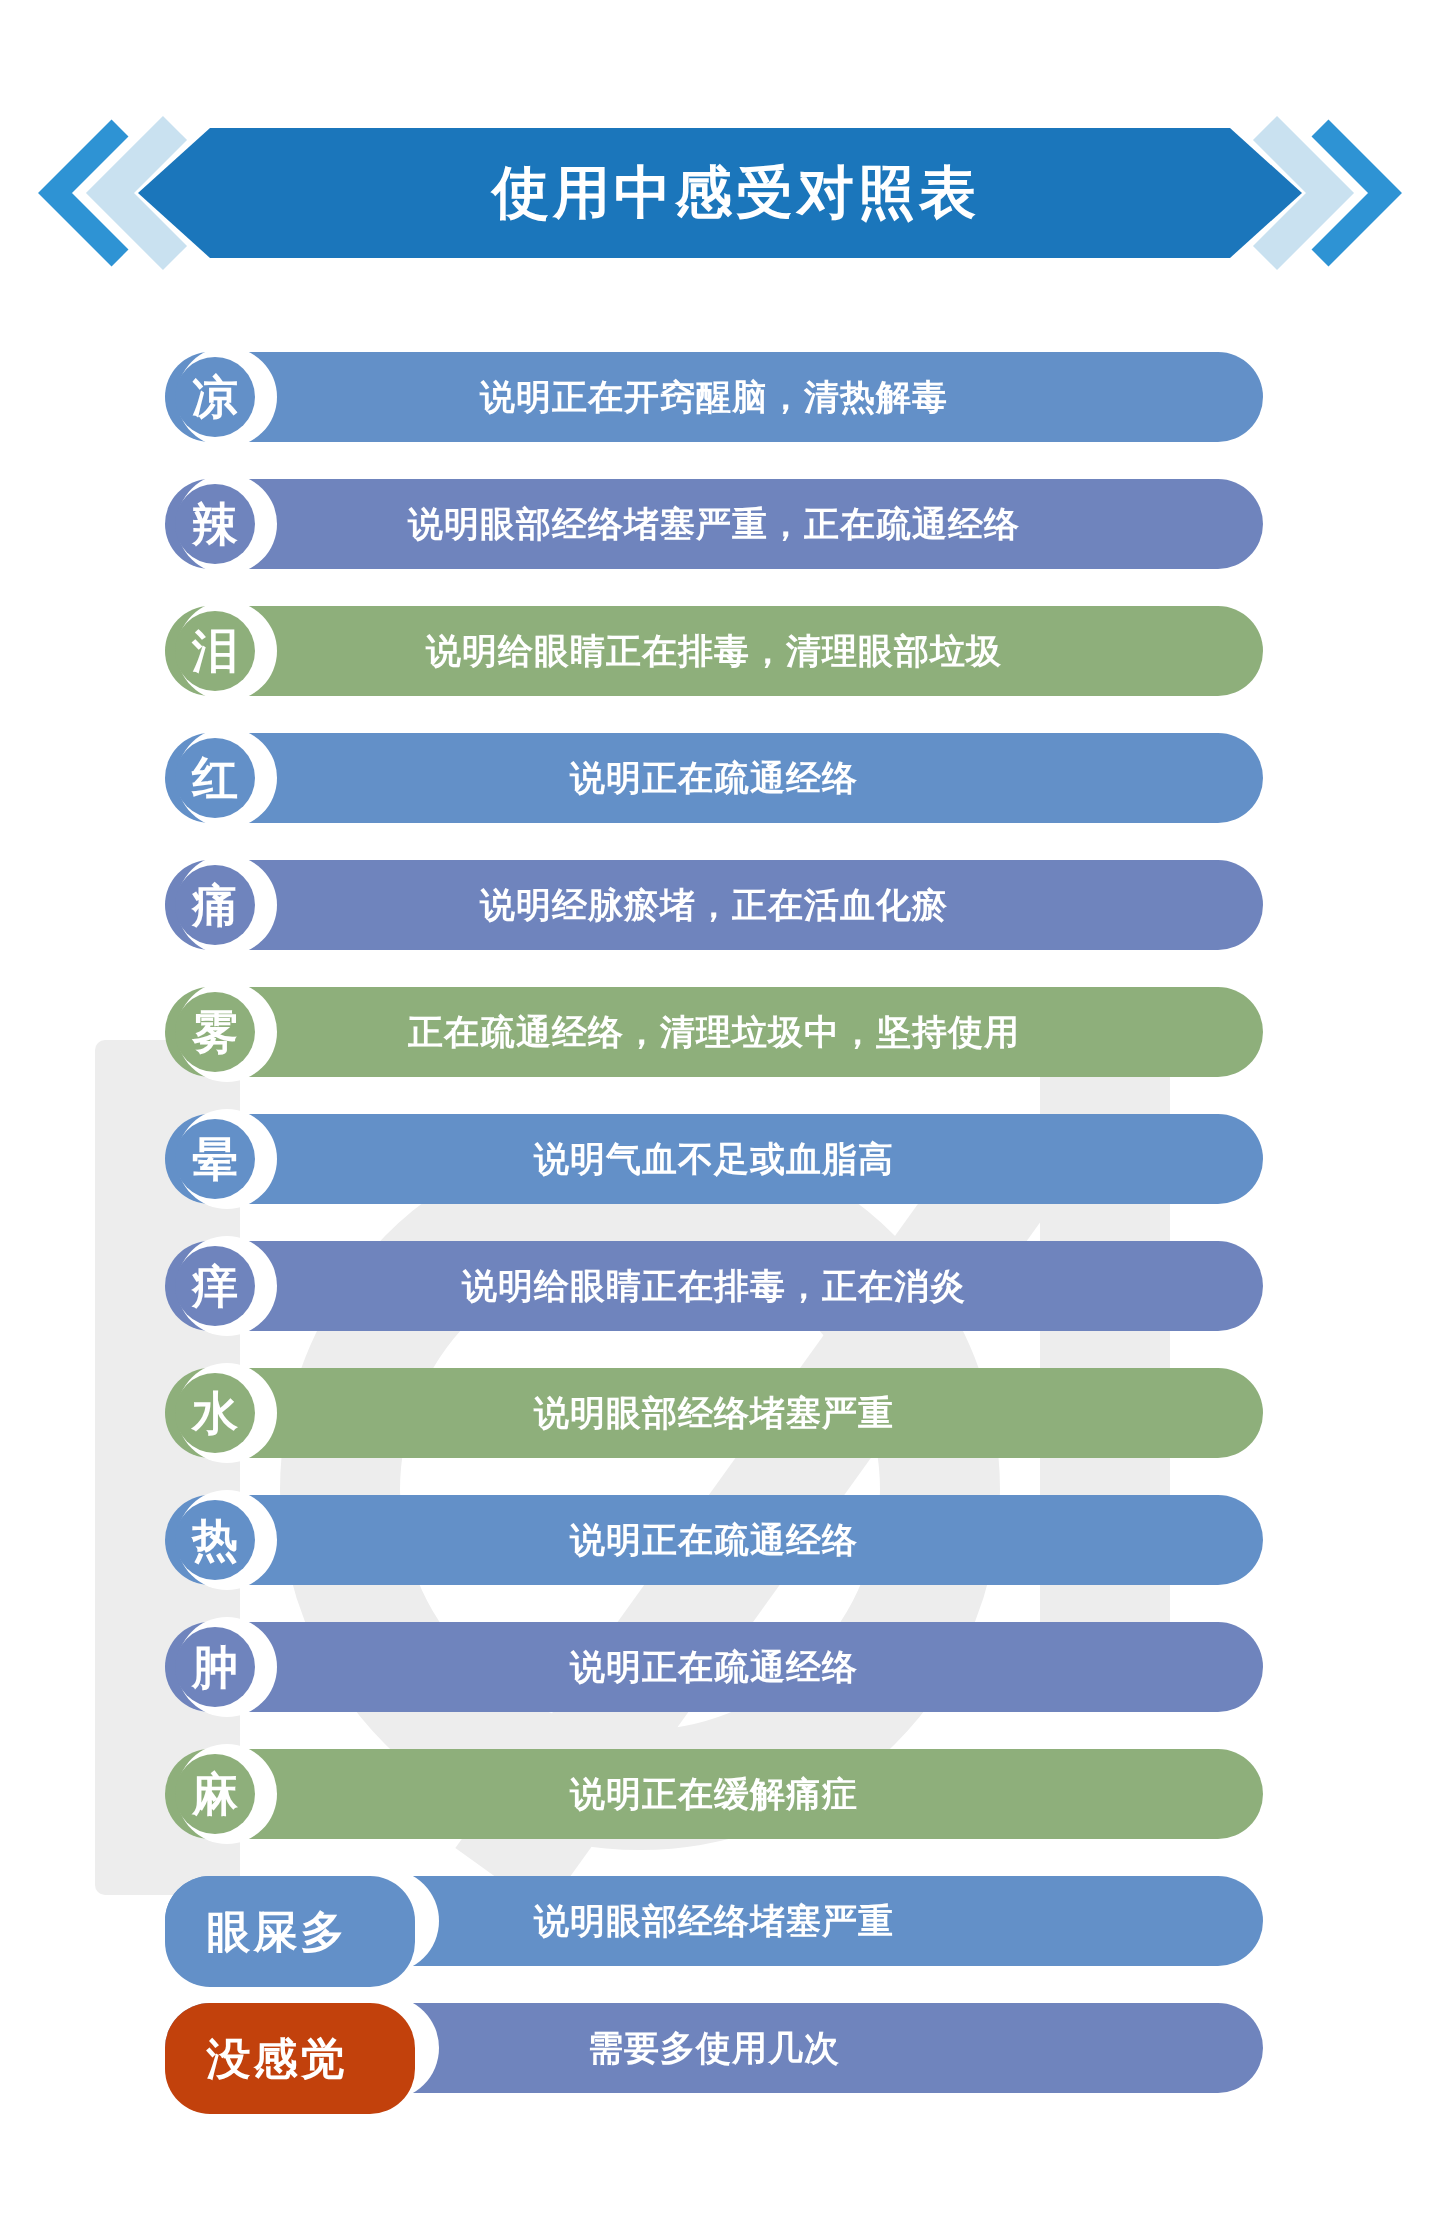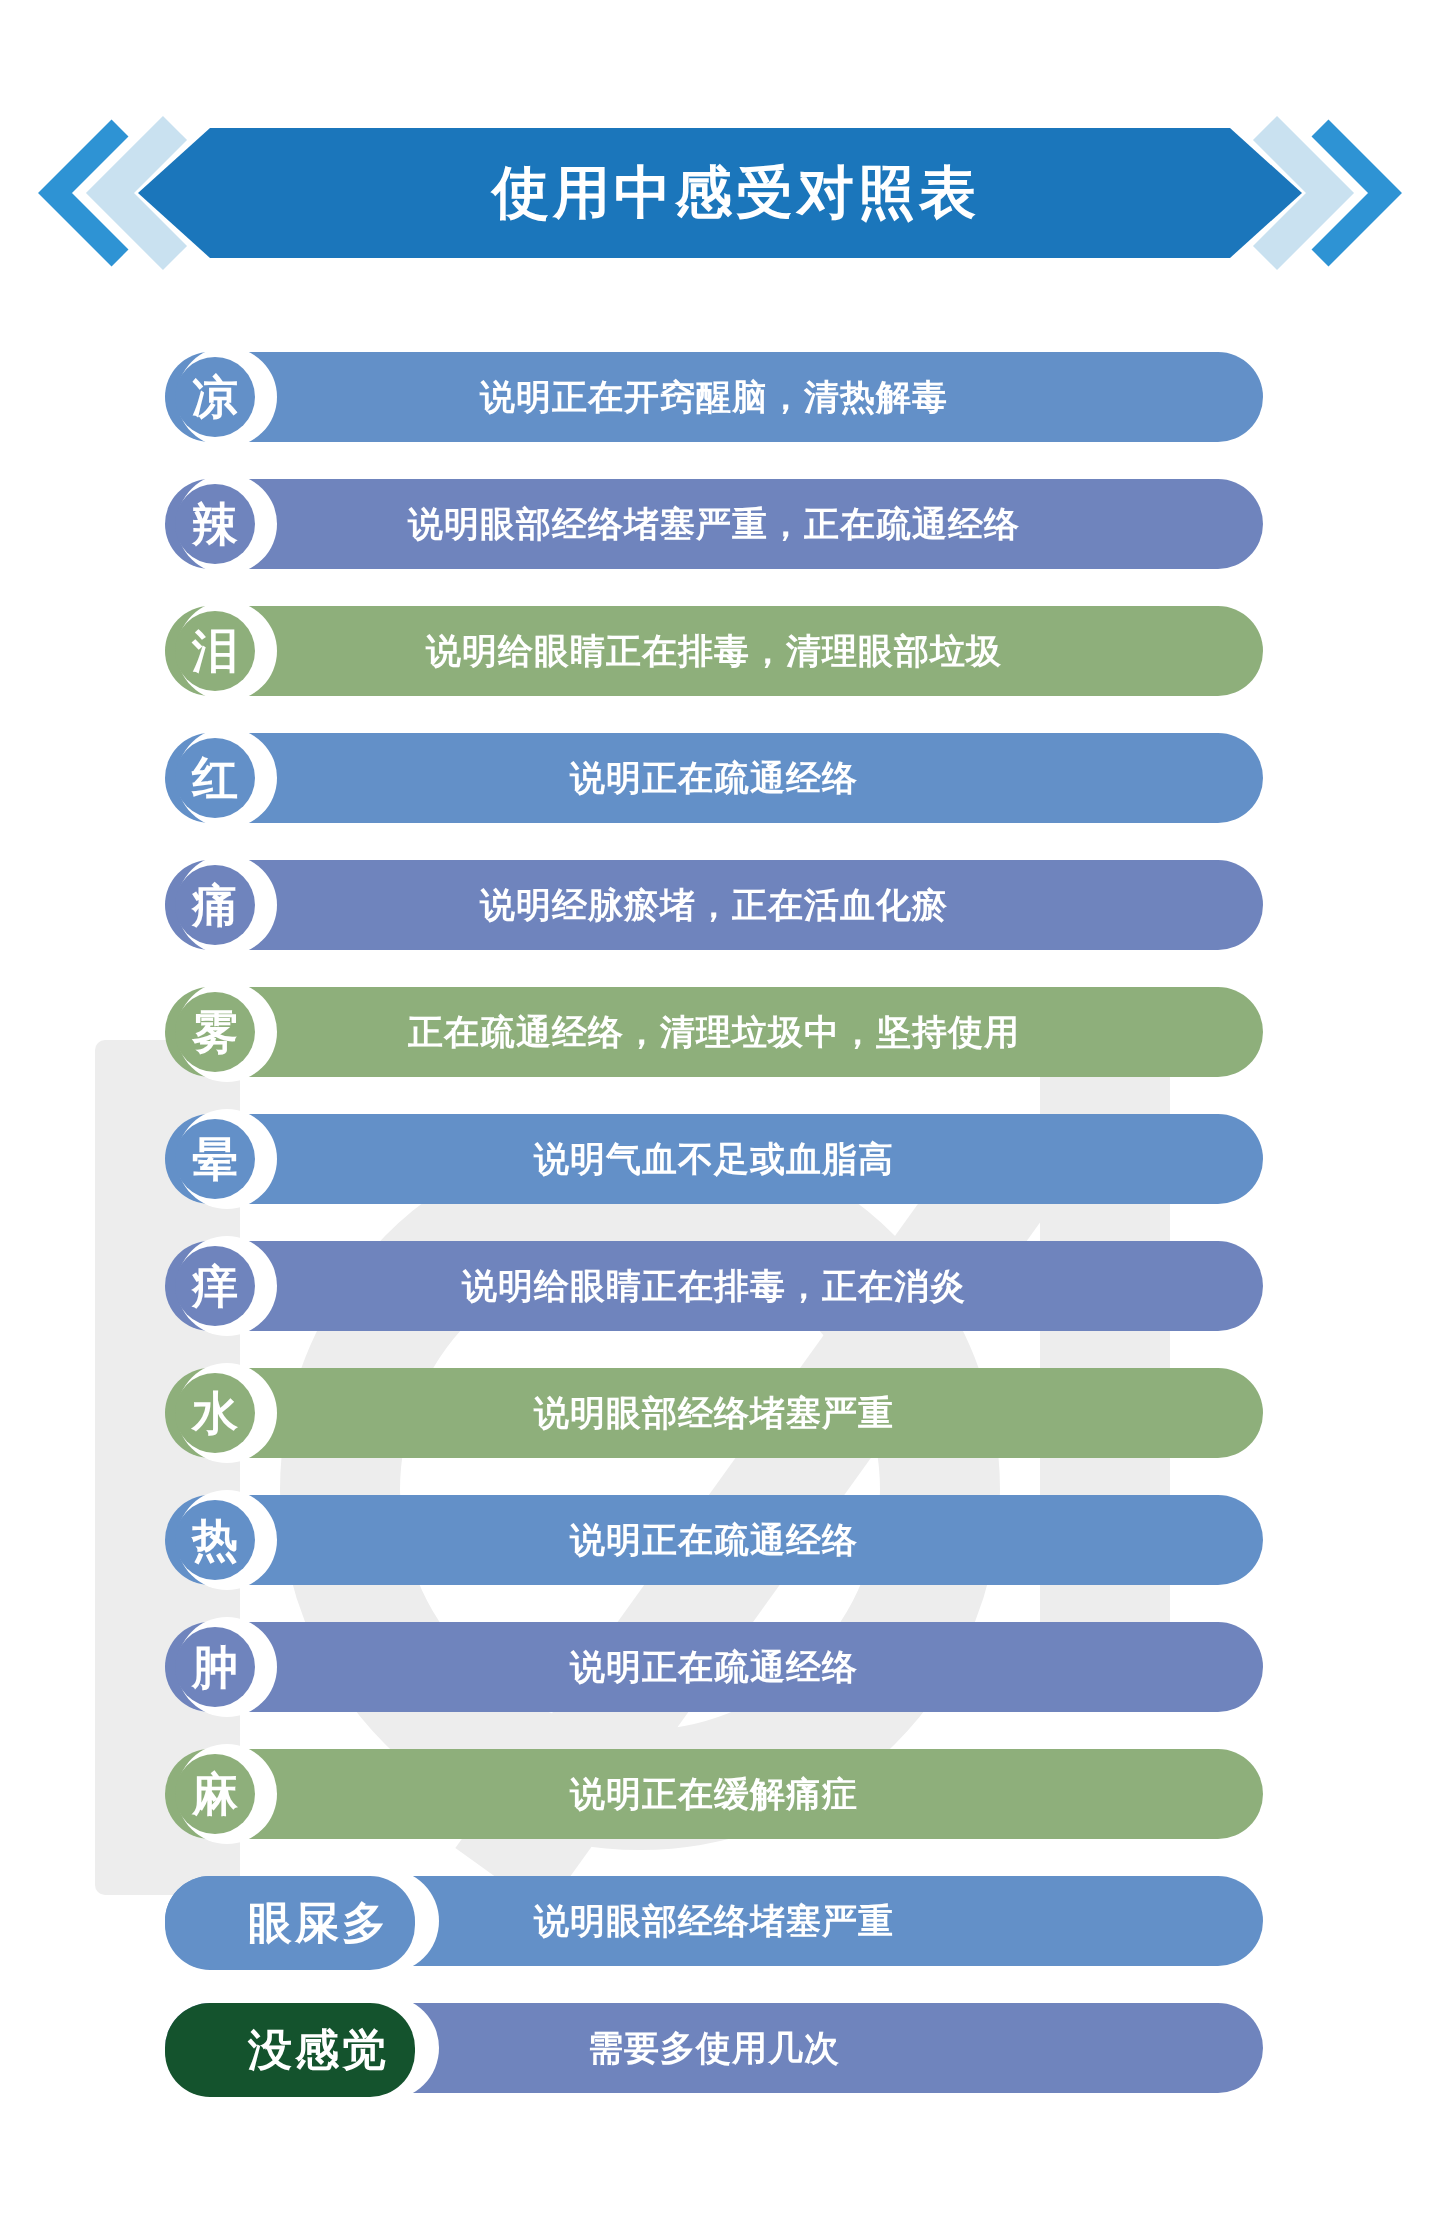--- a/index.html
+++ b/index.html
@@ -24,22 +24,22 @@
     position:absolute; left:12px; top:-5px; width:100px; height:100px;
     border-radius:50%; background:#ffffff;
   }
   .char {
     position:absolute; left:10px; top:5px; width:80px; height:80px;
     border-radius:50%; display:flex; align-items:center; justify-content:center;
     color:#ffffff; font-size:46px; font-weight:bold; line-height:1;
   }
   .row.wide .bite { left:170px; top:-7px; width:104px; height:104px; }
   .row.wide .char {
-    left:0; top:0; width:250px; height:94px; border-radius:45px;
-    font-size:44px; letter-spacing:3px; padding-right:26px; box-sizing:border-box;justify-content:flex-end;
+    left:0; top:0; width:250px; height:111px; border-radius:45px;
+    font-size:44px; letter-spacing:3px; padding-right:26px; box-sizing:border-box;
   }
   .desc {
     position:absolute; left:0; top:0; right:0; bottom:0;
     display:flex; align-items:center; justify-content:center;
     color:#ffffff; font-size:35px; font-weight:bold; letter-spacing:1px;
     white-space:nowrap;
   }
 </style>
 </head>
 <body>
@@ -148,18 +148,18 @@
   </div>
     <div class="row wide" style="background: rgb(99, 144, 200);">
     <div class="bite"></div>
     <div class="char" style="background: rgb(99, 144, 200);">
       <span>眼屎多</span>
     </div>
     <div class="desc">说明眼部经络堵塞严重</div>
   </div>
     <div class="row wide" style="background: rgb(111, 132, 189);">
     <div class="bite"></div>
-    <div class="char" style="background: #14532d;">
+    <div class="char" style="background: #c2410c;">
       <span>没感觉</span>
     </div>
     <div class="desc">需要多使用几次</div>
   </div>
   </div>
 
 </body></html>

